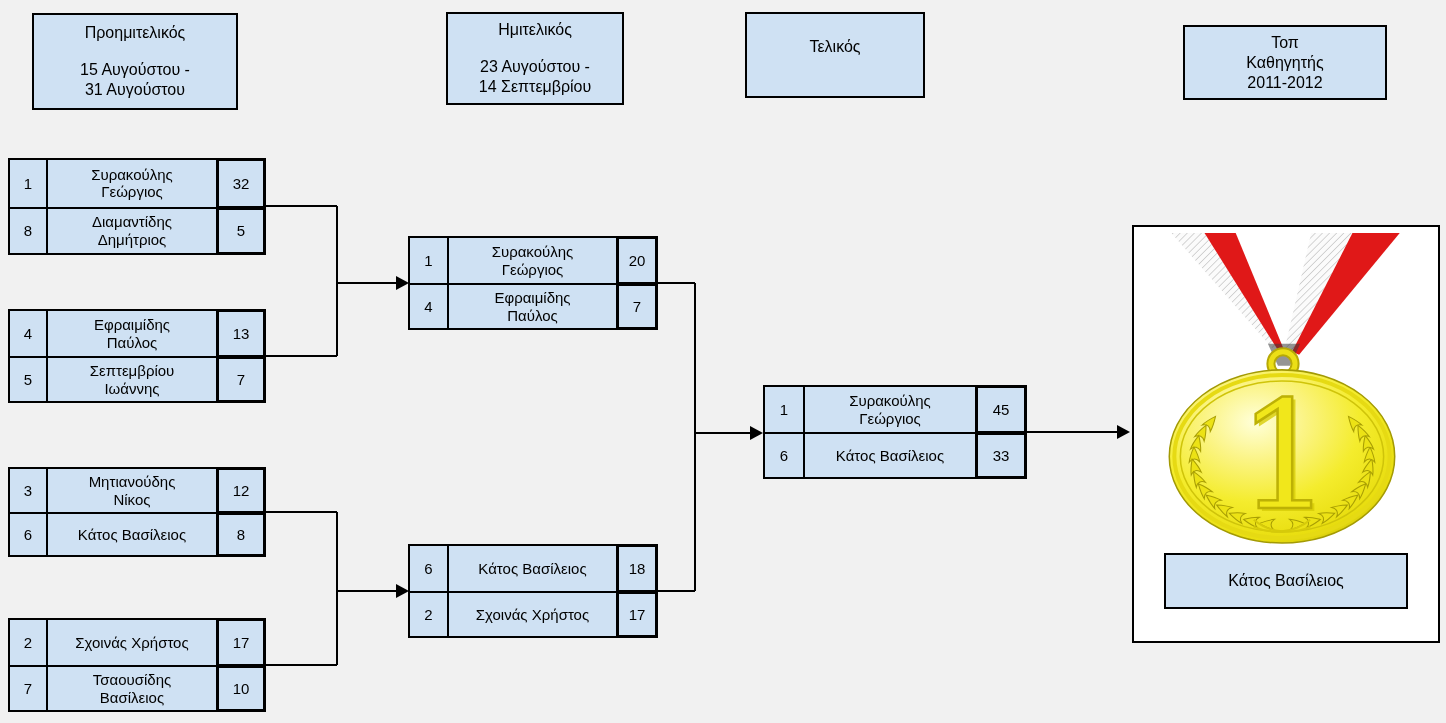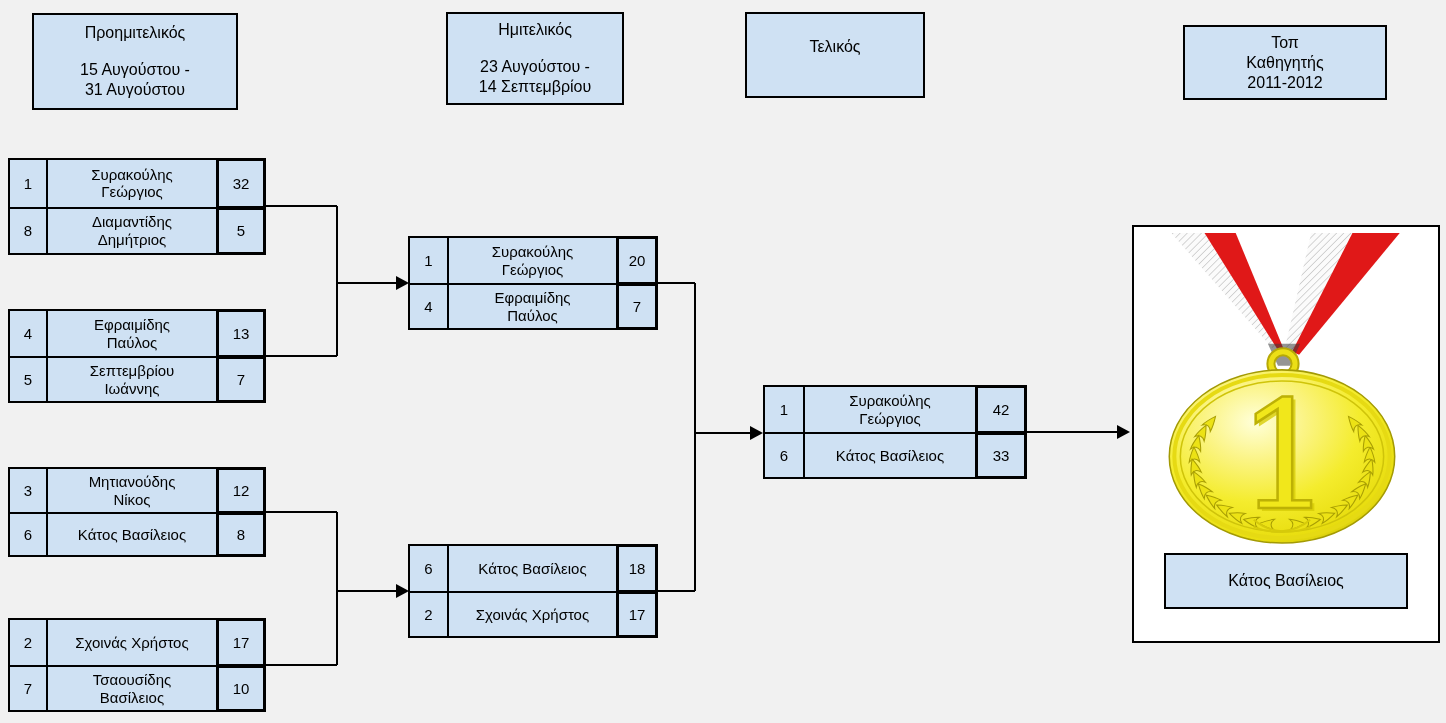--- a/index.html
+++ b/index.html
@@ -155,21 +155,21 @@
       <div class="cell pname">Σχοινάς Χρήστος</div>
       <div class="cell score">17</div>
     </div>
   </div>
 
   <div class="match fin" style="left:763px;top:385px;width:264px;height:94px">
     <div class="mrow">
       <div class="cell seed">1</div>
       <div class="cell pname">Συρακούλης
 Γεώργιος</div>
-      <div class="cell score">42</div>
+      <div class="cell score">45</div>
     </div>
     <div class="mrow">
       <div class="cell seed">6</div>
       <div class="cell pname">Κάτος Βασίλειος</div>
       <div class="cell score">33</div>
     </div>
   </div>
 
   <div class="winner-box">
     <svg class="medal" viewBox="0 0 262 310">

